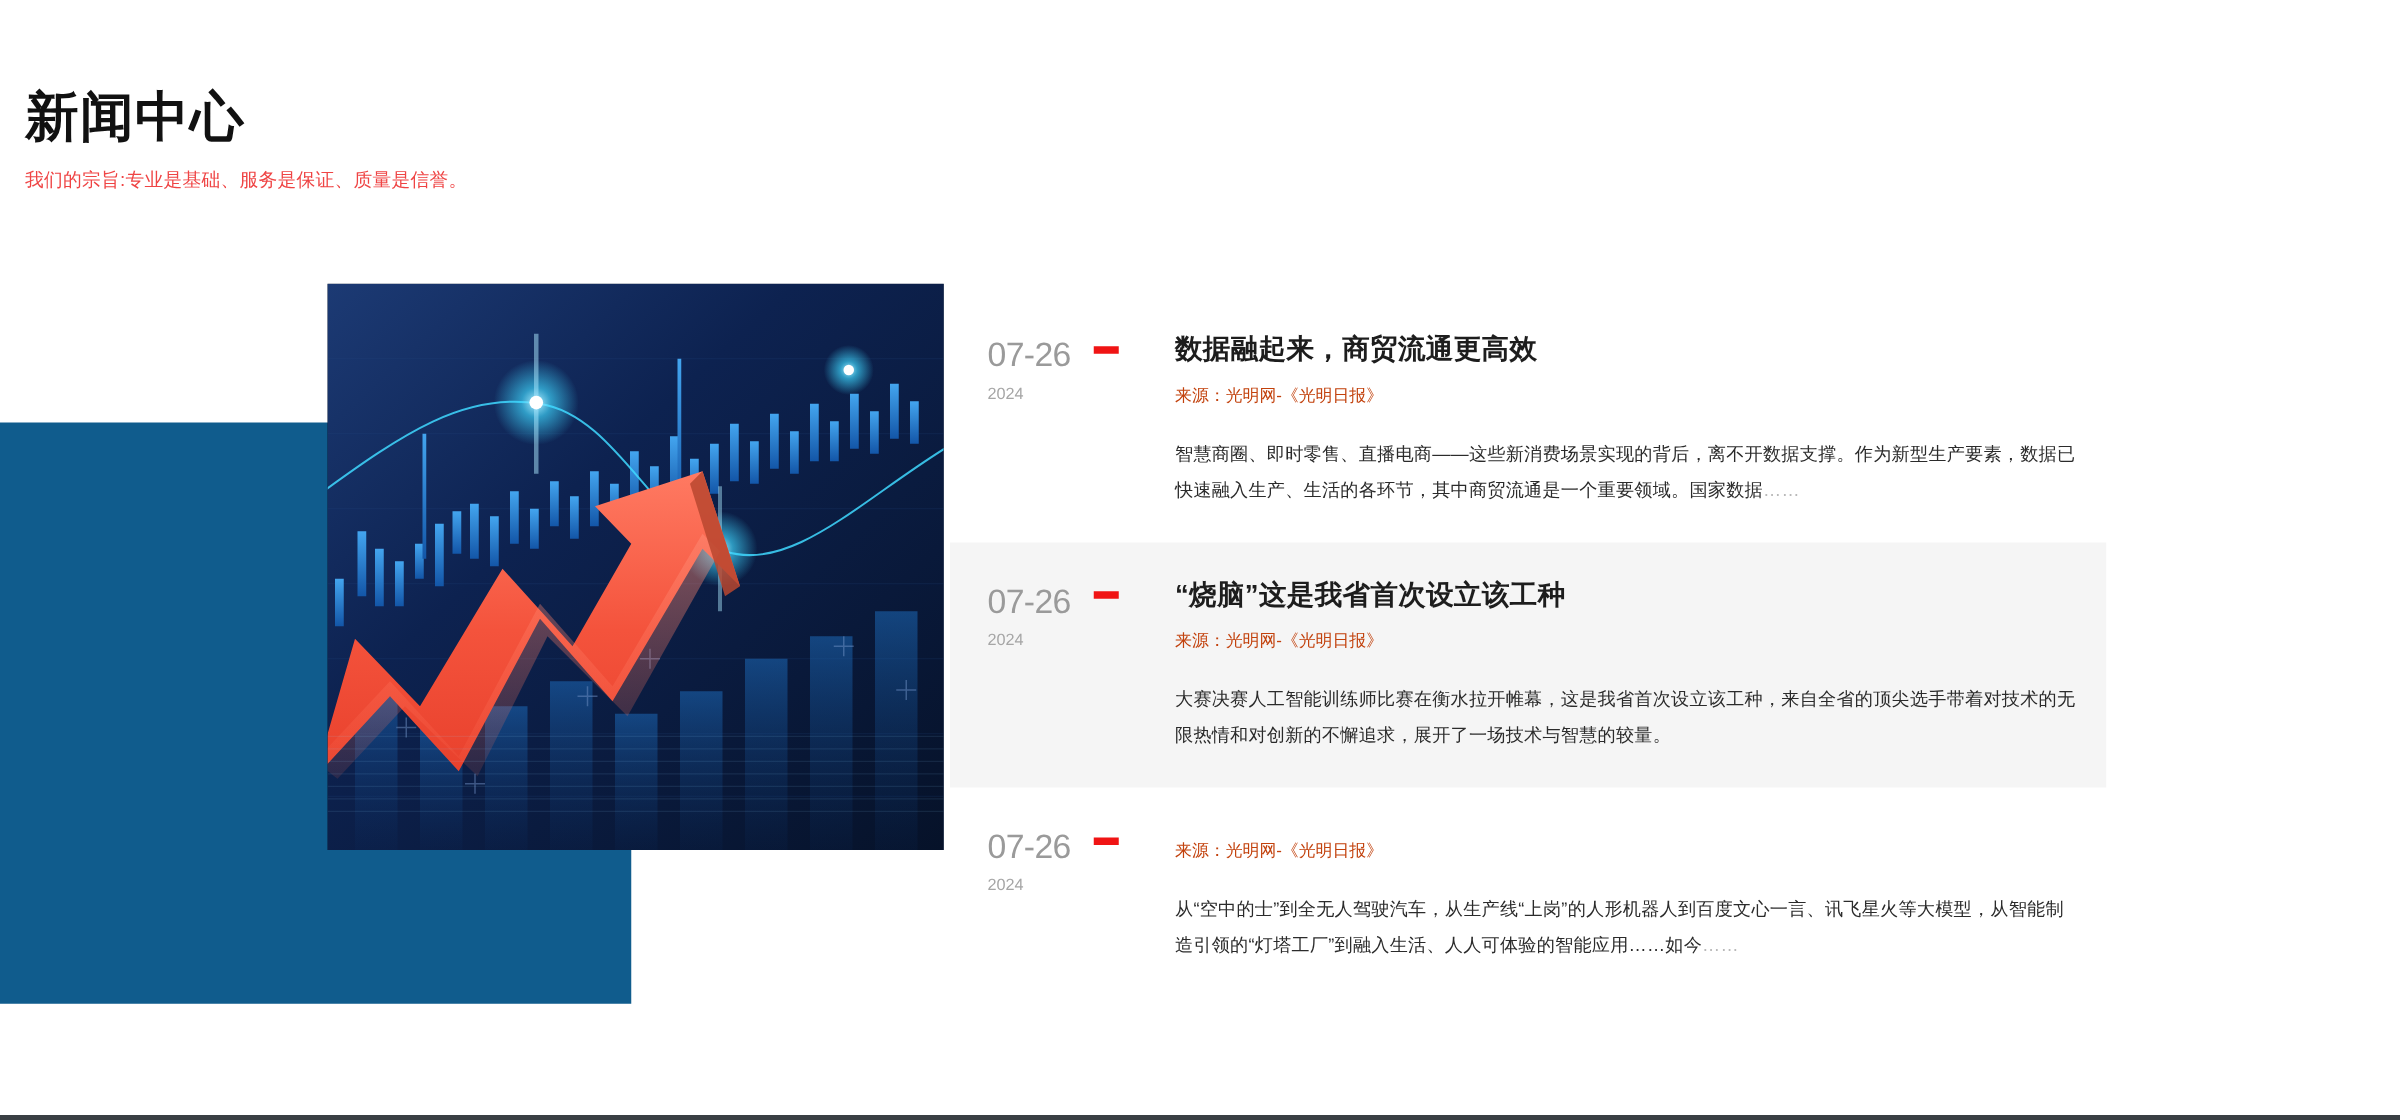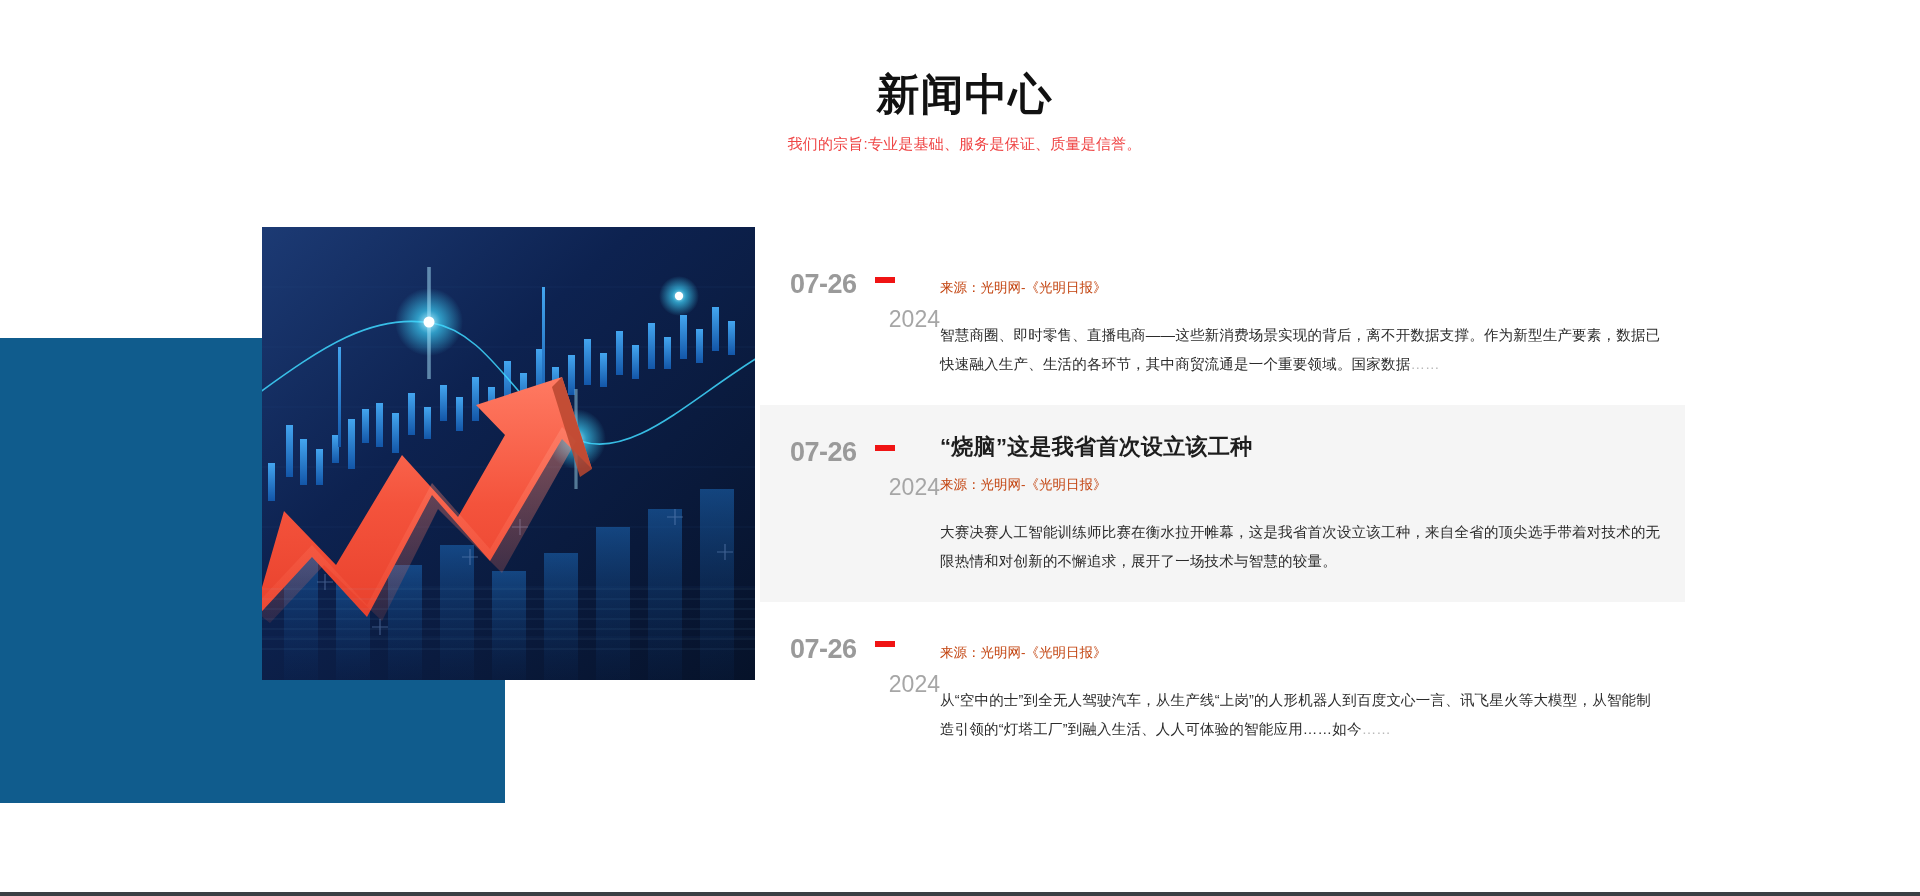--- a/index.html
+++ b/index.html
@@ -5,21 +5,21 @@
   * { margin:0; padding:0; box-sizing:border-box; }
   html, body {
     width:1920px; height:896px;
     background:#ffffff;
     font-family:"Liberation Sans","DejaVu Sans",sans-serif;
     overflow:hidden;
   }
   .page { position:relative; width:1920px; height:896px; background:#fff; }
 
   
-  .header { position:absolute; left:0; top:0; width:1909px; text-align:center;padding-left:20px; }
+  .header { position:absolute; left:0; top:0; width:1909px; text-align:left;padding-left:20px; }
   .page-title {
     margin-top:70px;
     font-size:43px;
     font-weight:bold;
     color:#111111;
     letter-spacing:1px;
     line-height:1.15;
   }
   .page-subtitle {
     margin-top:16px;
@@ -60,42 +60,41 @@
   }
   .news-item.alt { background:#F5F5F5; }
 
   .date-col {
     width:150px;
     flex:0 0 150px;
     padding-top:10px;
   }
   .date-main {
     font-size:27px;
-    font-weight:bold;
+    font-weight:normal;
     color:#9a9a9a;
     letter-spacing:-0.5px;
     line-height:1;
     display:inline-block;
     vertical-align:middle;
   }
   .date-dash {
     display:inline-block;
     width:20px; height:6px;
     background:#F01414;
     vertical-align:middle;
     margin-left:14px;
     margin-bottom:10px;
   }
   .date-year {
     margin-top:10px;
-    font-size:23px;
+    font-size:13px;
     color:#a6a6a6;
     font-weight:400;
     line-height:1;
-    text-align:right;
   }
 
   .text-col { flex:1 1 auto; padding-top:4px; }
   .news-title {
     font-size:22px;
     font-weight:bold;
     color:#1d1d1d;
     line-height:1.3;
     letter-spacing:0.3px;
   }
@@ -272,20 +271,21 @@
 
   <div class="news-list">
 
     <div class="news-item">
       <div class="date-col">
         <span class="date-main">07-26</span>
         <span class="date-dash"></span>
         <div class="date-year">2024</div>
       </div>
       <div class="text-col">
+        <div class="news-title">数据融起来，商贸流通更高效</div>
         <div class="news-source">来源：光明网-《光明日报》</div>
         <div class="news-excerpt"><span>智慧商圈、即时零售、直播电商——这些新消费场景实现的背后，离不开数据支撑。作为新型生产要素，数据已快速融入生产、生活的各环节，其中商贸流通是一个重要领域。国家数据</span><span class="ellipsis">……</span></div>
       </div>
     </div>
 
     <div class="news-item alt">
       <div class="date-col">
         <span class="date-main">07-26</span>
         <span class="date-dash"></span>
         <div class="date-year">2024</div>

